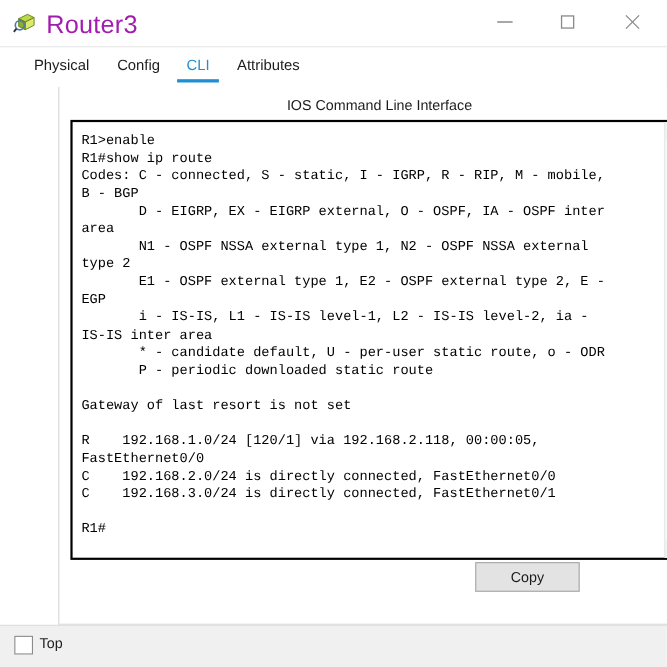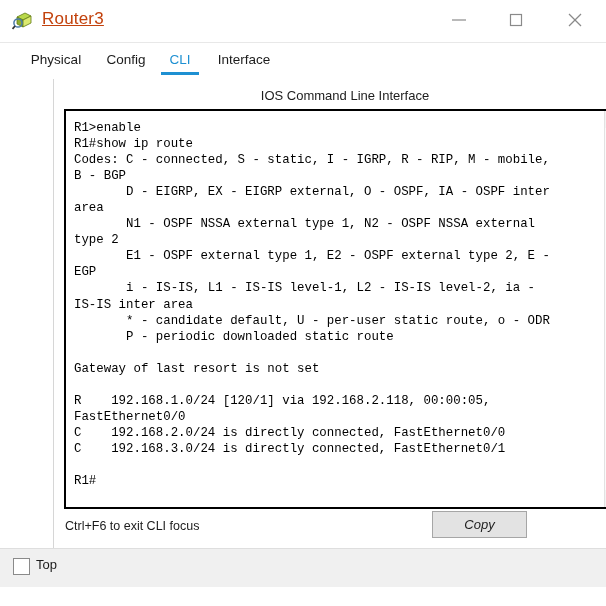--- a/index.html
+++ b/index.html
@@ -33,25 +33,24 @@
     border-bottom: 1px solid #e8e8e8;
   }
   .app-icon {
     position: absolute;
     left: 12px; top: 10px;
     width: 22px; height: 22px;
   }
   .title-text {
     position: absolute;
     left: 42px; top: 9px;
-    font-size: 17px;
-    color: #c2410c;
+    font-size: 23px;
+    color: #a21caf;
     font-family: "Liberation Sans", sans-serif;
     letter-spacing: 0.2px;
-    text-decoration: underline;
   }
   .winbtn {
     position: absolute;
     top: 0;
     width: 46px;
     height: 40px;
     cursor: default;
   }
   .winbtn svg { position:absolute; left:13px; top:13px; }
   .btn-min { left: 436px; }
@@ -194,29 +193,28 @@
     position: absolute;
     top: 432px;
     height: 27px;
     background: #e3e3e3;
     border: 1px solid #a6a6a6;
     font-size: 13px;
     color: #1c1c1c;
     font-family: "Liberation Sans", sans-serif;
     cursor: default;
     padding: 0;
-    font-style: italic;
   }
   #btn-copy  { left: 378px; width: 95px; }
   #btn-paste { left: 479px; width: 92px; }
 
   
   .bottom-bar {
     position: absolute;
-    left: 0; top: 548px;
+    left: 0; top: 568px;
     width: 606px;
     height: 38px;
     background: #f0f0f0;
     border-top: 1px solid #dedede;
   }
   .chk-box {
     position: absolute;
     left: 13px; top: 9px;
     width: 15px; height: 15px;
     border: 1px solid #8a8a8a;
@@ -278,21 +276,21 @@
     </div>
     <div class="tab" id="tab-physical">
       <span>Physical</span>
       
     </div>
     <div class="tab active" id="tab-cli">
       <span>CLI</span>
       <span class="underline"></span>
     </div>
     <div class="tab" id="tab-attributes">
-      <span>Interface</span>
+      <span>Attributes</span>
       
     </div>
   </div>
 
   <div class="content-panel">
 
     <div class="panel-heading">IOS Command Line Interface</div>
 
     <div class="terminal-wrap">
 
@@ -336,21 +334,20 @@
         <div class="sb-arrow sb-down">
           <span>
             <svg width="11" height="9" viewBox="0 0 11 9">
                 <polyline points="1.5,3 5.5,7 9.5,3" fill="none" stroke="#4a4a4a" stroke-width="1.4"></polyline>
               </svg>
           </span>
         </div>
       </div>
     </div>
 
-    <div class="hint-text">Ctrl+F6 to exit CLI focus</div>
 
     <button class="pbtn" id="btn-copy">Copy</button>
   </div>
 
   <div class="bottom-bar">
     <div class="chk-box"></div>
     <span class="chk-label">Top</span>
   </div>
 
 </div>

